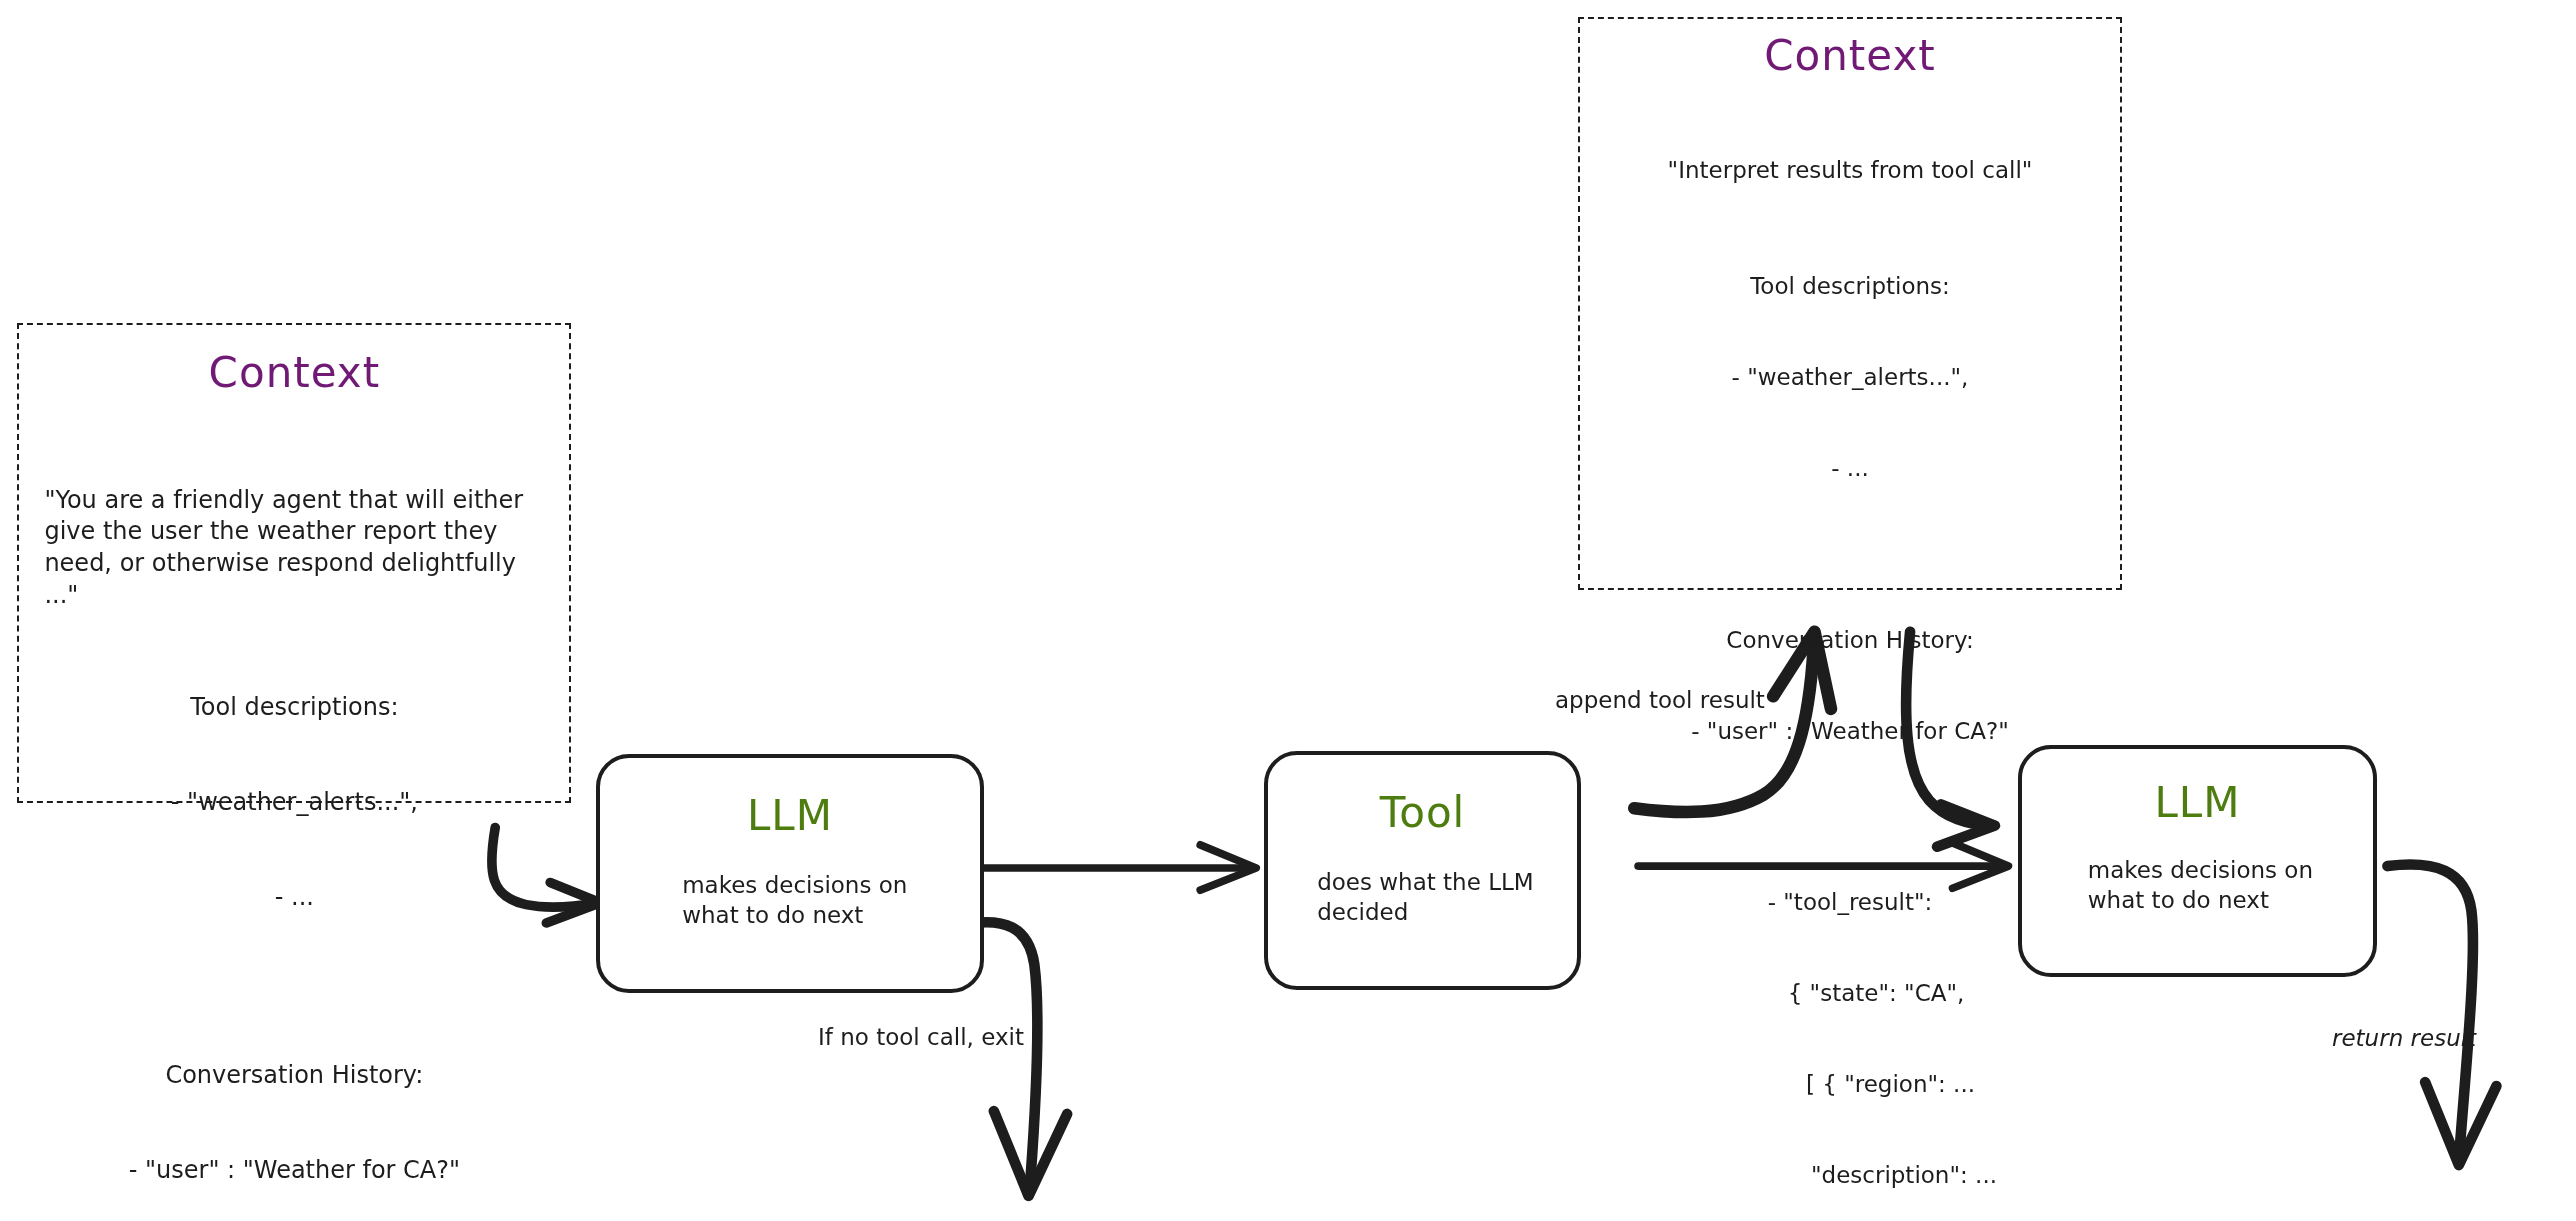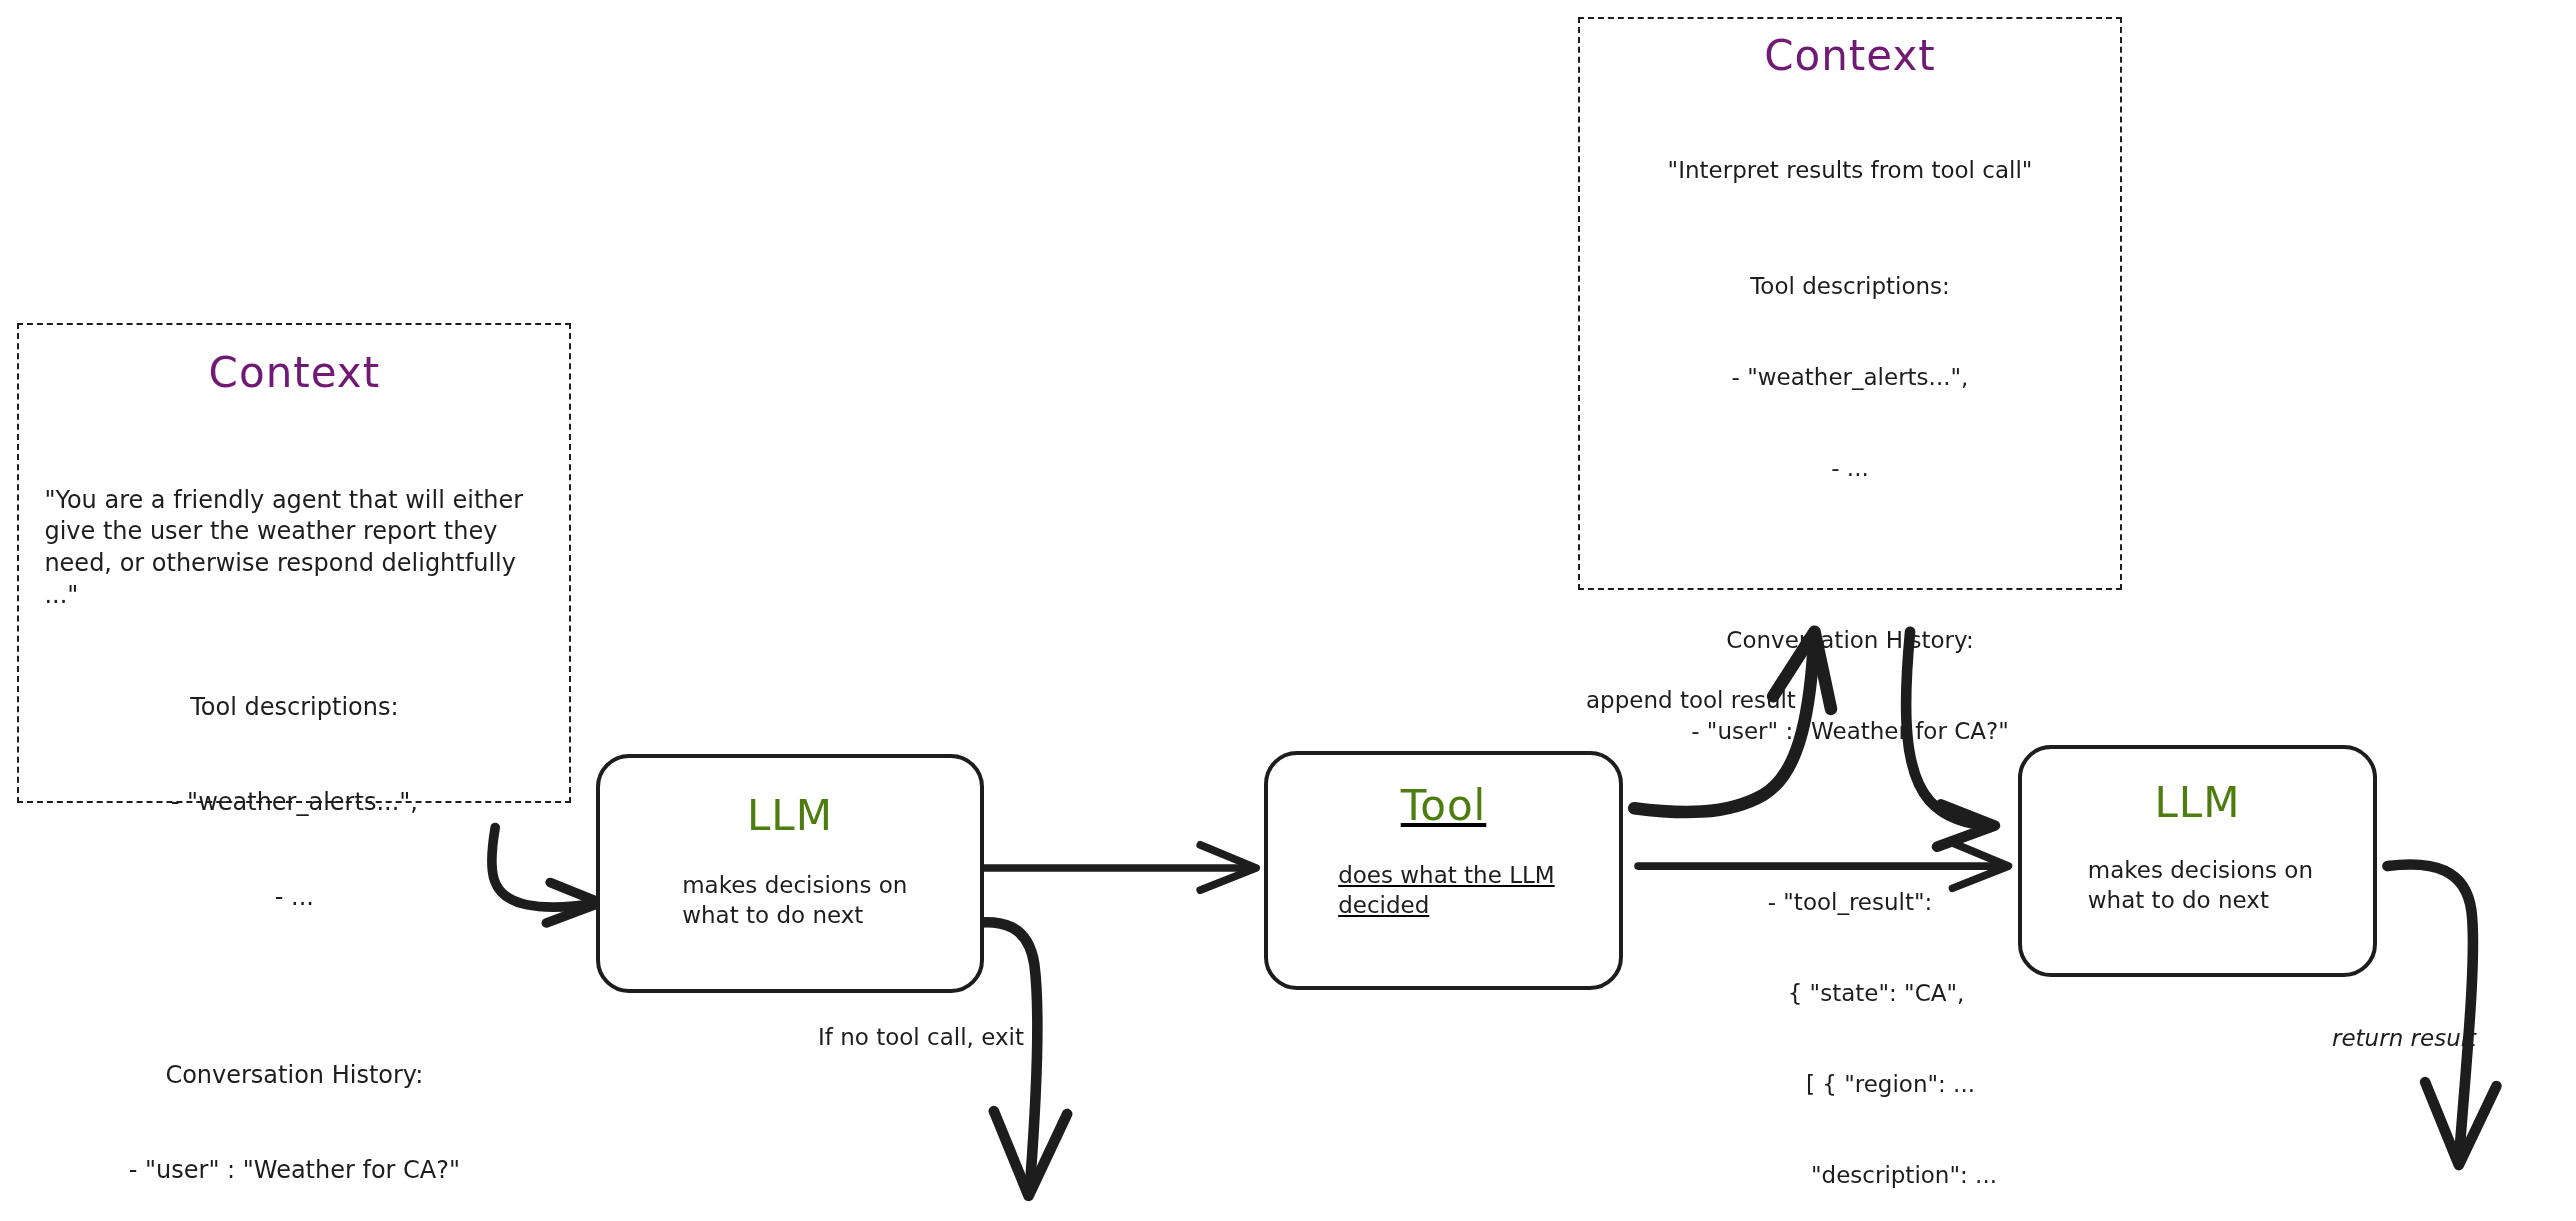--- a/index.html
+++ b/index.html
@@ -89,33 +89,33 @@
   }
   .node-sub {
     font-size: 23px;
     color: #1d1d1d;
     line-height: 1.3;
     text-align: left;
     white-space: pre-line;
   }
   #node-llm-1 { left: 596px; top: 754px; width: 388px; height: 239px; padding-top: 33px; }
   #node-llm-1 .node-sub { margin-top: 31px; margin-left: 9.6px; }
-  #node-tool  { left: 1264px; top: 751px; width: 359px; height: 239px; padding-top: 26px; text-decoration: underline; }
+  #node-tool  { left: 1264px; top: 751px; width: 317px; height: 239px; padding-top: 33px; }
   #node-tool .node-sub { margin-top: 31px; margin-left: 5.8px; }
   #node-llm-2 { left: 2018px; top: 745px; width: 359px; height: 232px; padding-top: 29px; }
   #node-llm-2 .node-sub { margin-top: 29px; margin-left: 5.8px; }
 
   
   .edge-label {
     position: absolute;
     font-size: 23px;
     color: #1d1d1d;
     white-space: nowrap;
   }
-  #label-append { left: 1555px; top: 687px; margin-left: 31px; }
+  #label-append { left: 1555px; top: 687px; }
   #label-exit   { left: 818px;  top: 1024px; }
   #label-return { left: 2332px; top: 1025px; font-style: italic; }
 </style>
 </head>
 <body>
 
 <div id="canvas">
 
   <svg class="layer" viewBox="0 0 2670 1266" xmlns="http://www.w3.org/2000/svg">
     <g fill="none" stroke="#1d1d1d" stroke-linecap="round" stroke-linejoin="round">

